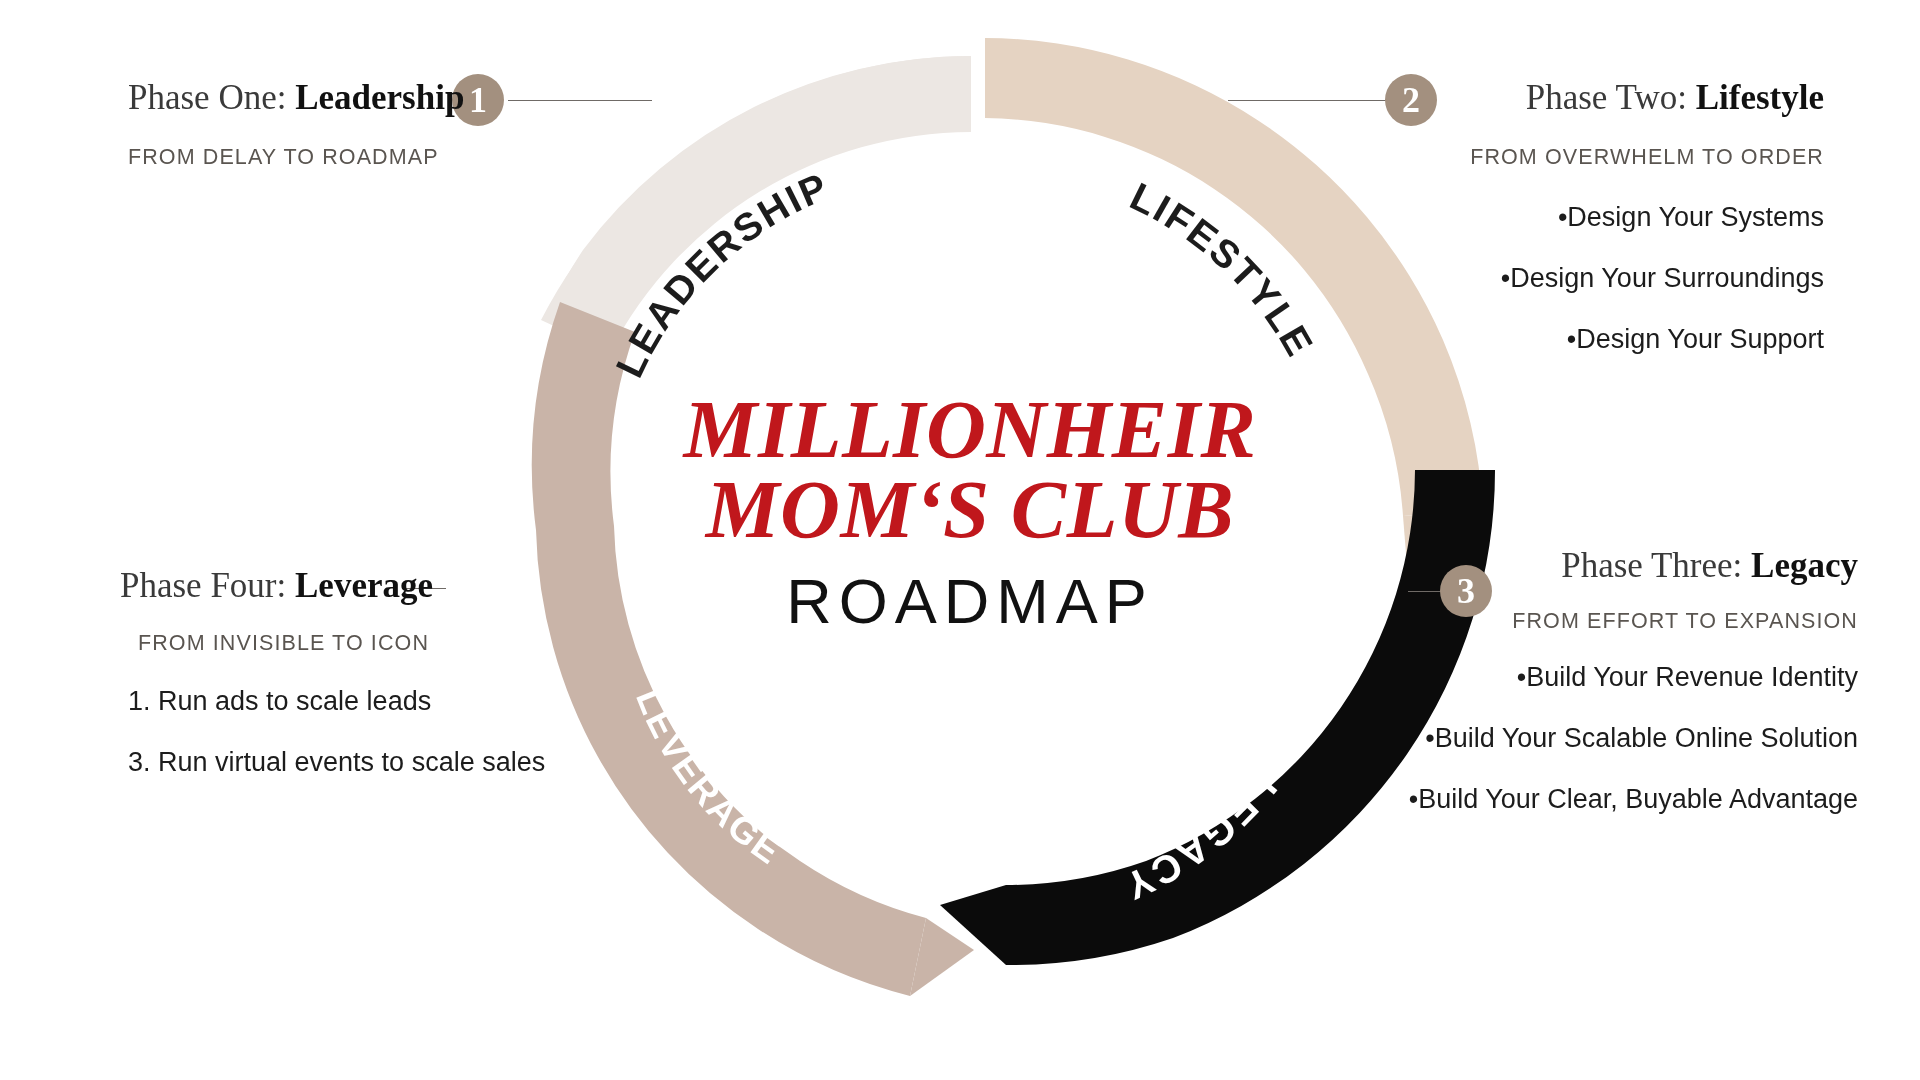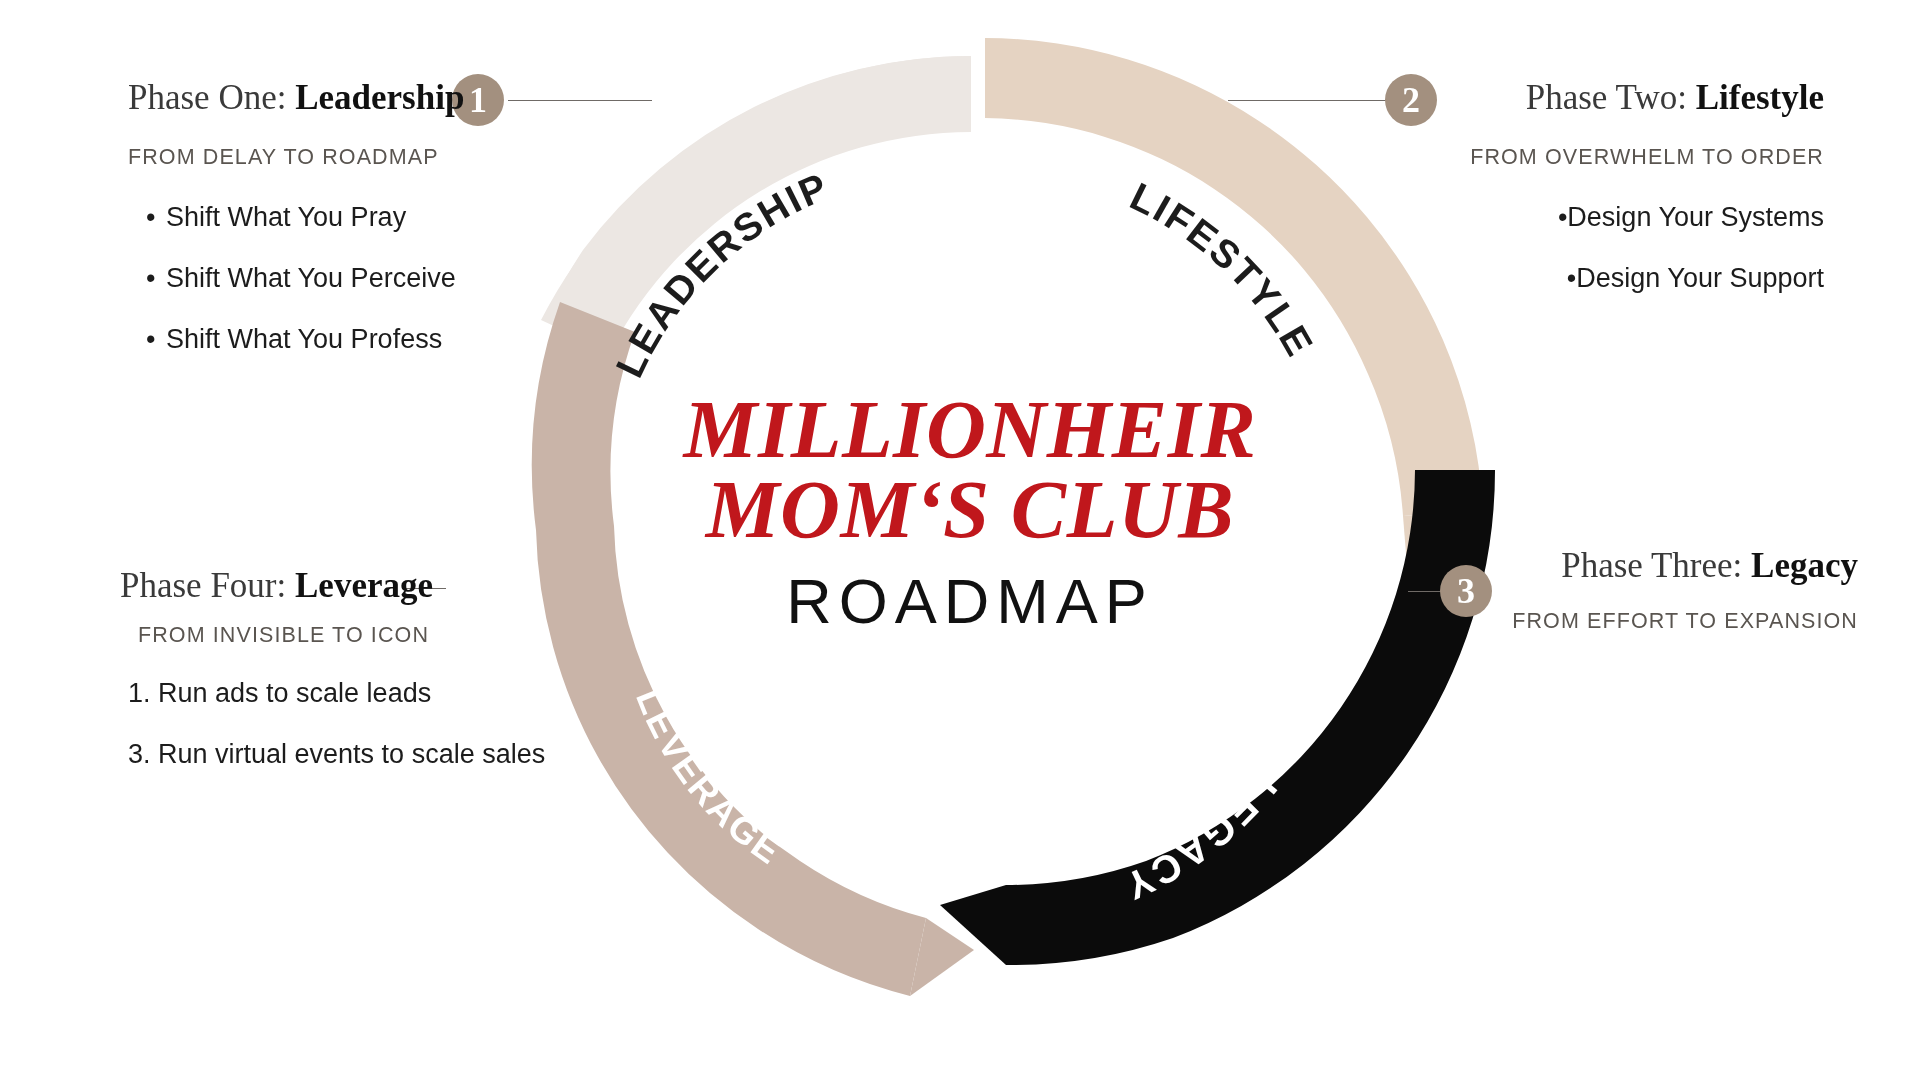--- a/index.html
+++ b/index.html
@@ -119,21 +119,21 @@
 
   
   #phase-three { right: 62px; top: 548px; text-align: right; }
   #phase-three .phase-sub { margin-top: 26px; }
   #phase-three .phase-list { margin-top: 30px; }
   #phase-three .phase-list li { margin-bottom: 34px; }
   #phase-three .marker { width: 20px; }
 
   
   #phase-four { left: 120px; top: 568px; text-align: left; }
-  #phase-four .phase-sub { margin-top: 20px; margin-left: 18px; }
+  #phase-four .phase-sub { margin-top: 28px; margin-left: 18px; }
   #phase-four .phase-list { margin-top: 32px; }
   #phase-four .phase-list li { margin-bottom: 34px; padding-left: 8px; }
   #phase-four .marker { width: 30px; }
 
   
   .badge {
     position: absolute;
     width: 52px;
     height: 52px;
     border-radius: 50%;
@@ -246,39 +246,40 @@
   <div class="connector" id="conn-3"></div>
   <div class="connector" id="conn-4"></div>
 
   <div class="badge" id="badge-1">1</div>
   <div class="badge" id="badge-2">2</div>
   <div class="badge" id="badge-3">3</div>
 
   <div class="phase" id="phase-one">
     <div class="phase-title"><span>Phase One: </span><span class="kw">Leadership</span></div>
     <div class="phase-sub">FROM DELAY TO ROADMAP</div>
-    <ul class="phase-list">
-      <li><span class="marker">•</span><span>Shift What You Pray</span></li>
-      <li><span class="marker">•</span><span>Shift What You Perceive</span></li>
-      <li><span class="marker">•</span><span>Shift What You Profess</span></li>
-    </ul>
   </div>
 
   <div class="phase" id="phase-two">
     <div class="phase-title"><span>Phase Two: </span><span class="kw">Lifestyle</span></div>
     <div class="phase-sub">FROM OVERWHELM TO ORDER</div>
     <ul class="phase-list">
       <li><span class="marker">•</span><span>Design Your Systems</span></li>
+      <li><span class="marker">•</span><span>Design Your Surroundings</span></li>
       <li><span class="marker">•</span><span>Design Your Support</span></li>
     </ul>
   </div>
 
   <div class="phase" id="phase-three">
     <div class="phase-title"><span>Phase Three: </span><span class="kw">Legacy</span></div>
     <div class="phase-sub">FROM EFFORT TO EXPANSION</div>
+    <ul class="phase-list">
+      <li><span class="marker">•</span><span>Build Your Revenue Identity</span></li>
+      <li><span class="marker">•</span><span>Build Your Scalable Online Solution</span></li>
+      <li><span class="marker">•</span><span>Build Your Clear, Buyable Advantage</span></li>
+    </ul>
   </div>
 
   <div class="phase" id="phase-four">
     <div class="phase-title"><span>Phase Four: </span><span class="kw">Leverage</span></div>
     <div class="phase-sub">FROM INVISIBLE TO ICON</div>
     <ul class="phase-list">
       <li><span class="marker">1.</span><span>Run ads to scale leads</span></li>
       <li><span class="marker">3.</span><span>Run virtual events to scale sales</span></li>
     </ul>
   </div>

